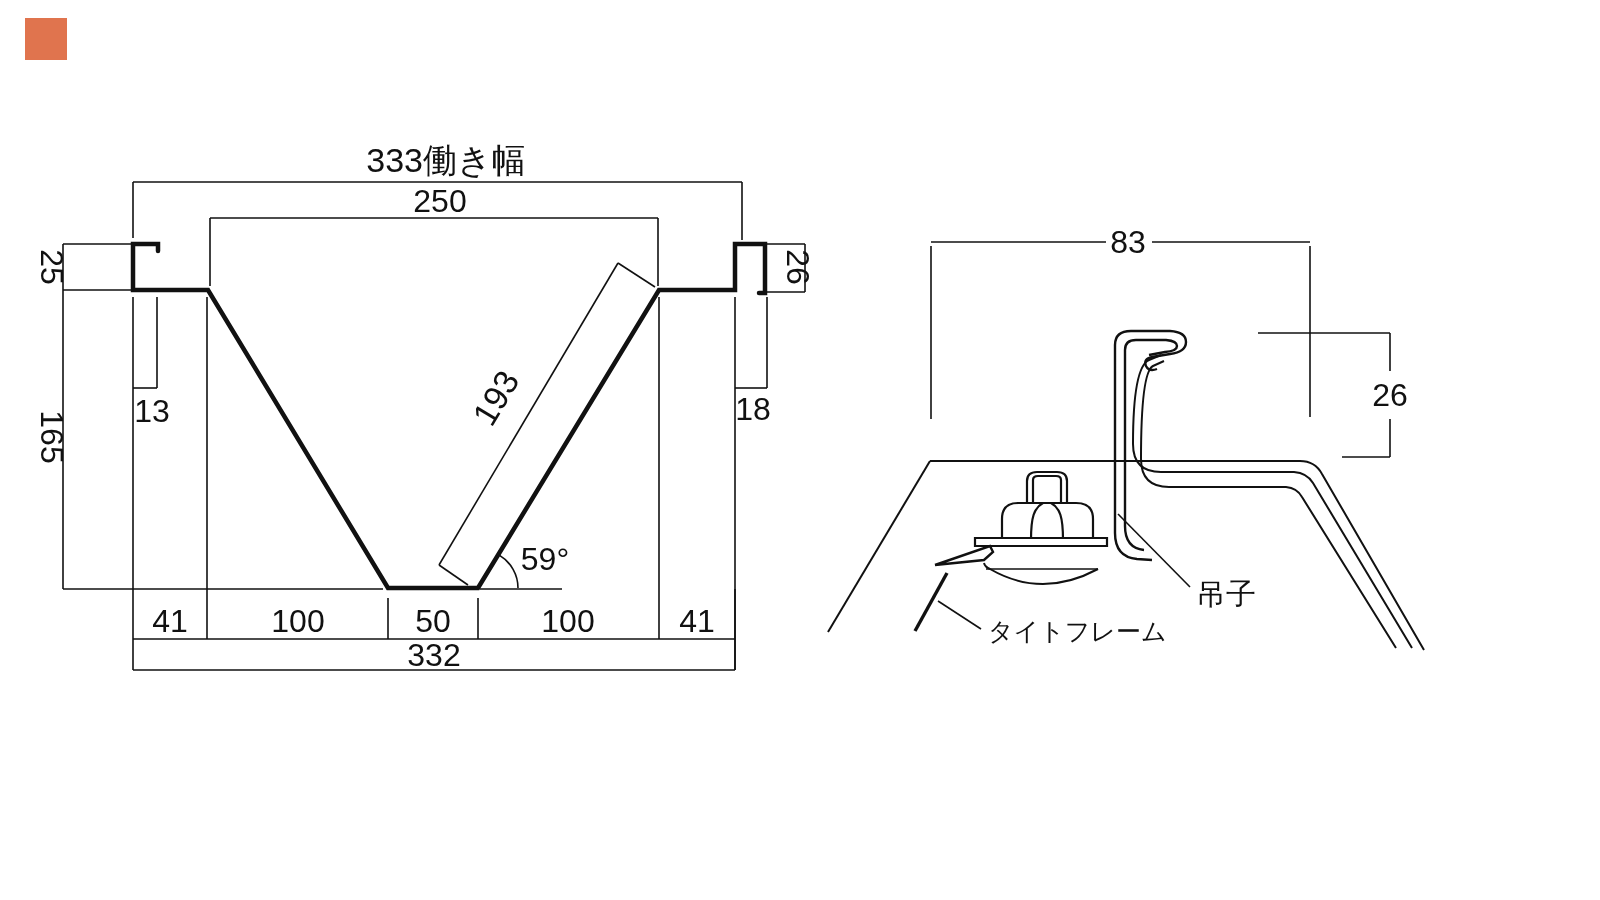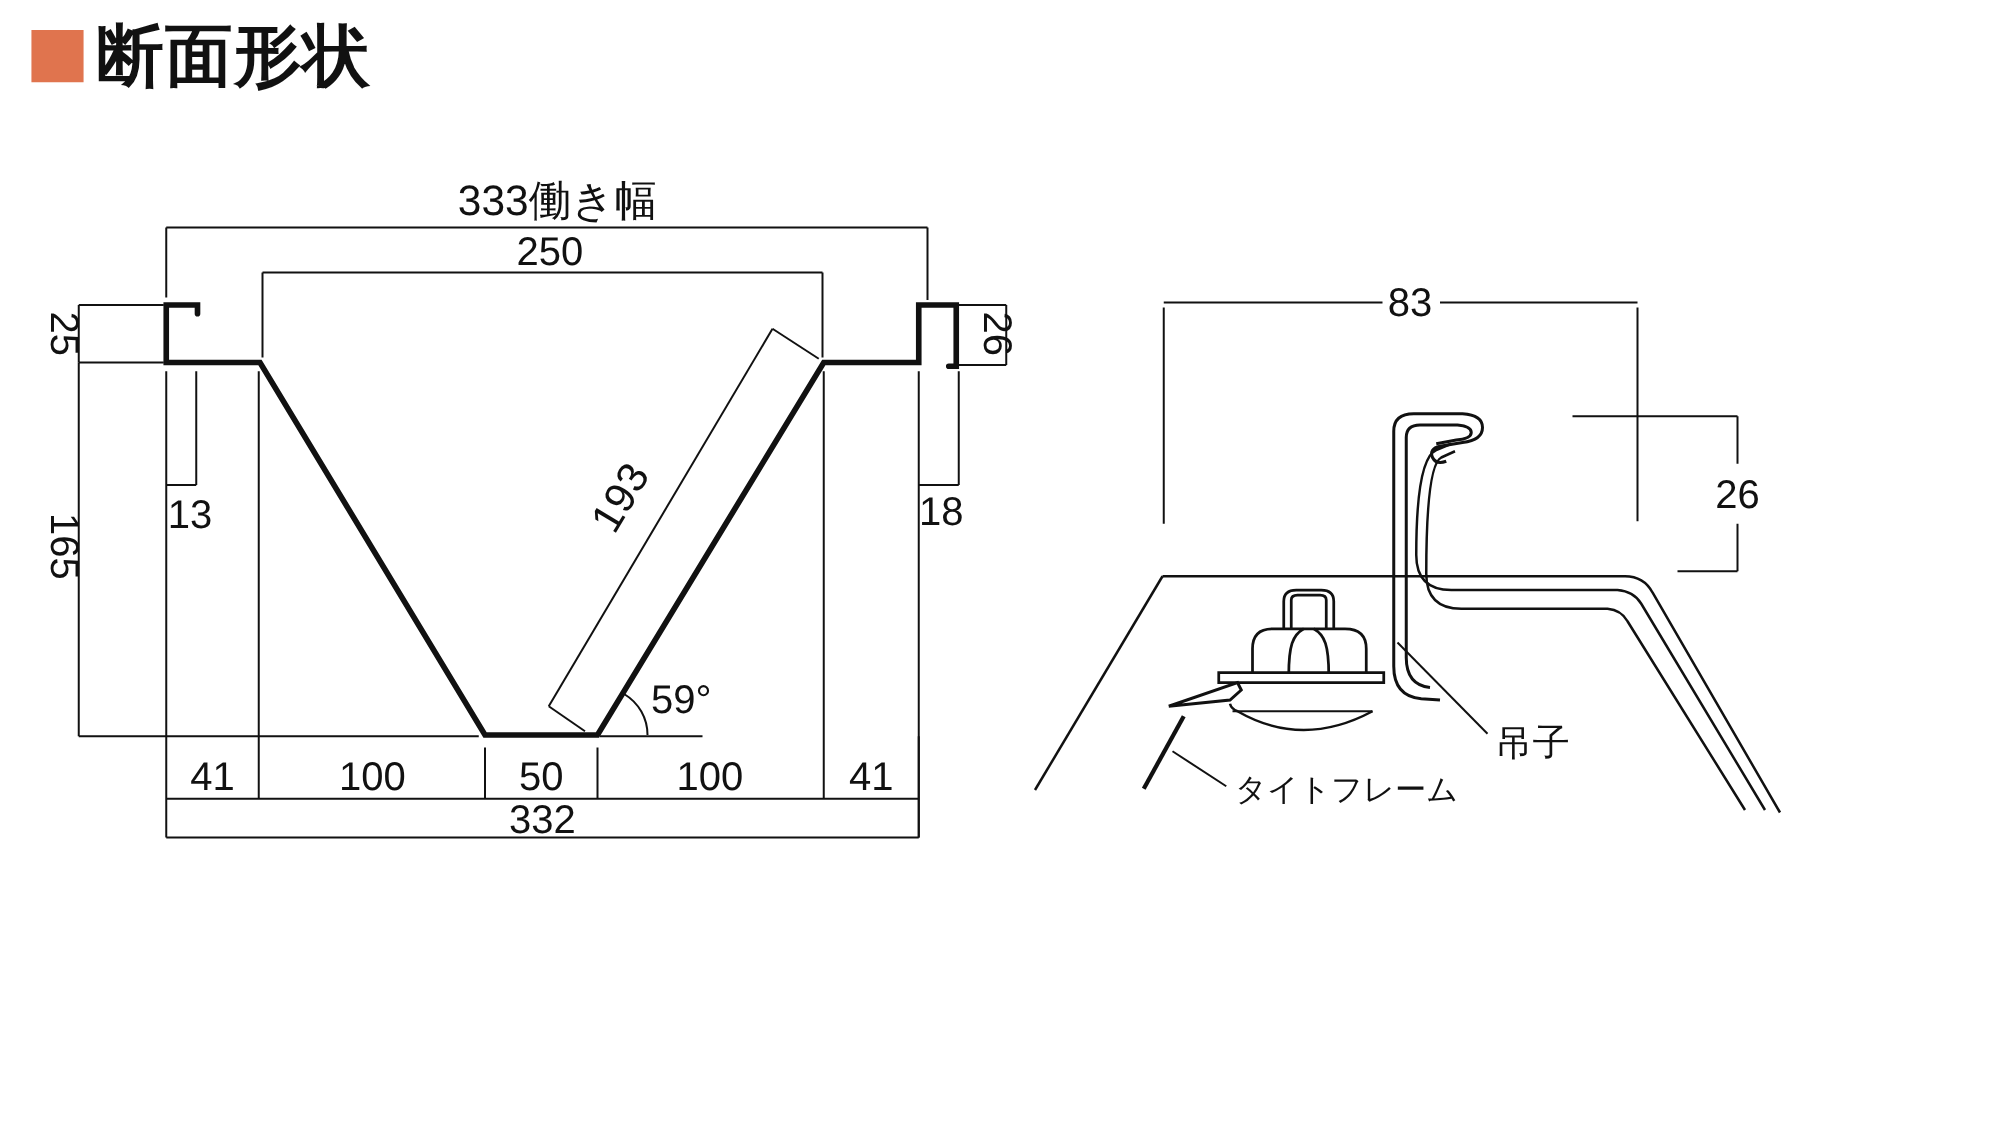--- a/index.html
+++ b/index.html
@@ -16,21 +16,20 @@
 </style>
 </head>
 <body>
 
 <div class="page">
 
   <div class="title-row">
     <svg class="title-square" width="42" height="42">
       <rect x="0" y="0" width="42" height="42" fill="#E0744E"></rect>
     </svg>
-    <div class="title-text">断面形状</div>
   </div>
 
   <svg width="1600" height="900" viewBox="0 0 1600 900" style="position:absolute;left:0;top:0;">
 
     <g stroke="#111" fill="none">
 
       <g stroke-width="1.6">
 
         <path d="M133,182 H742"></path>
         <path d="M133,182 V238"></path>

